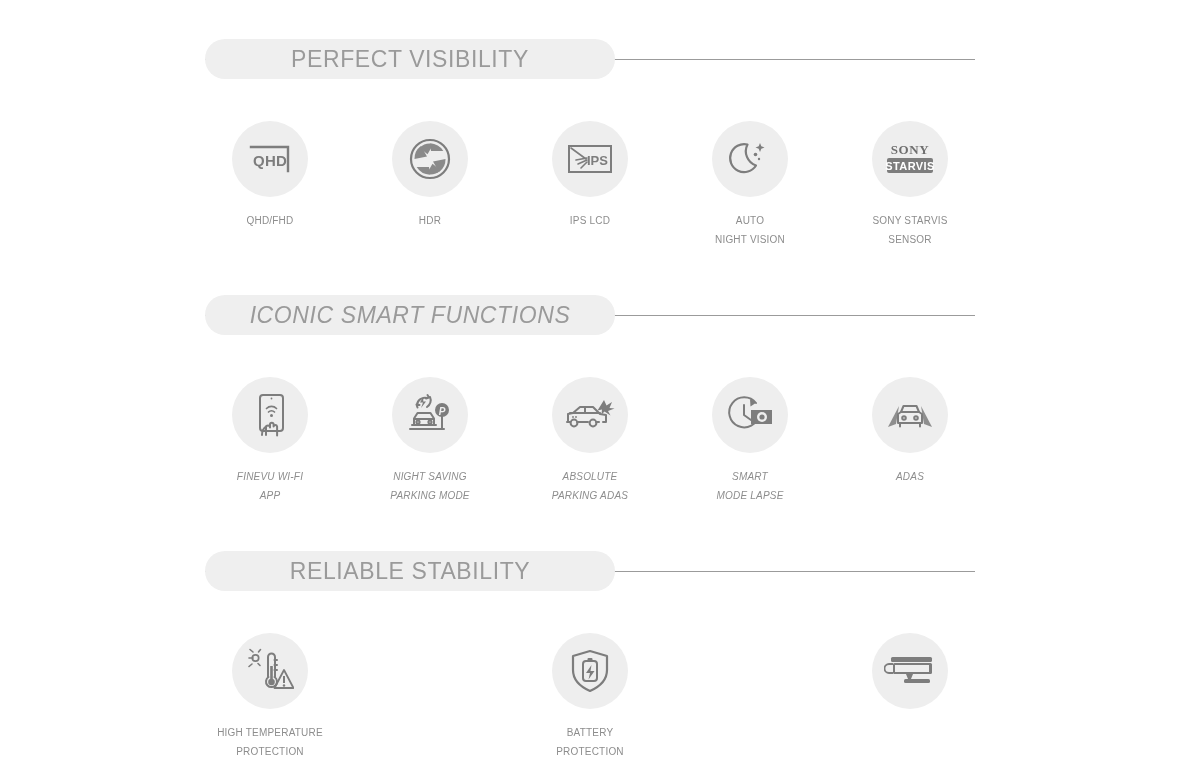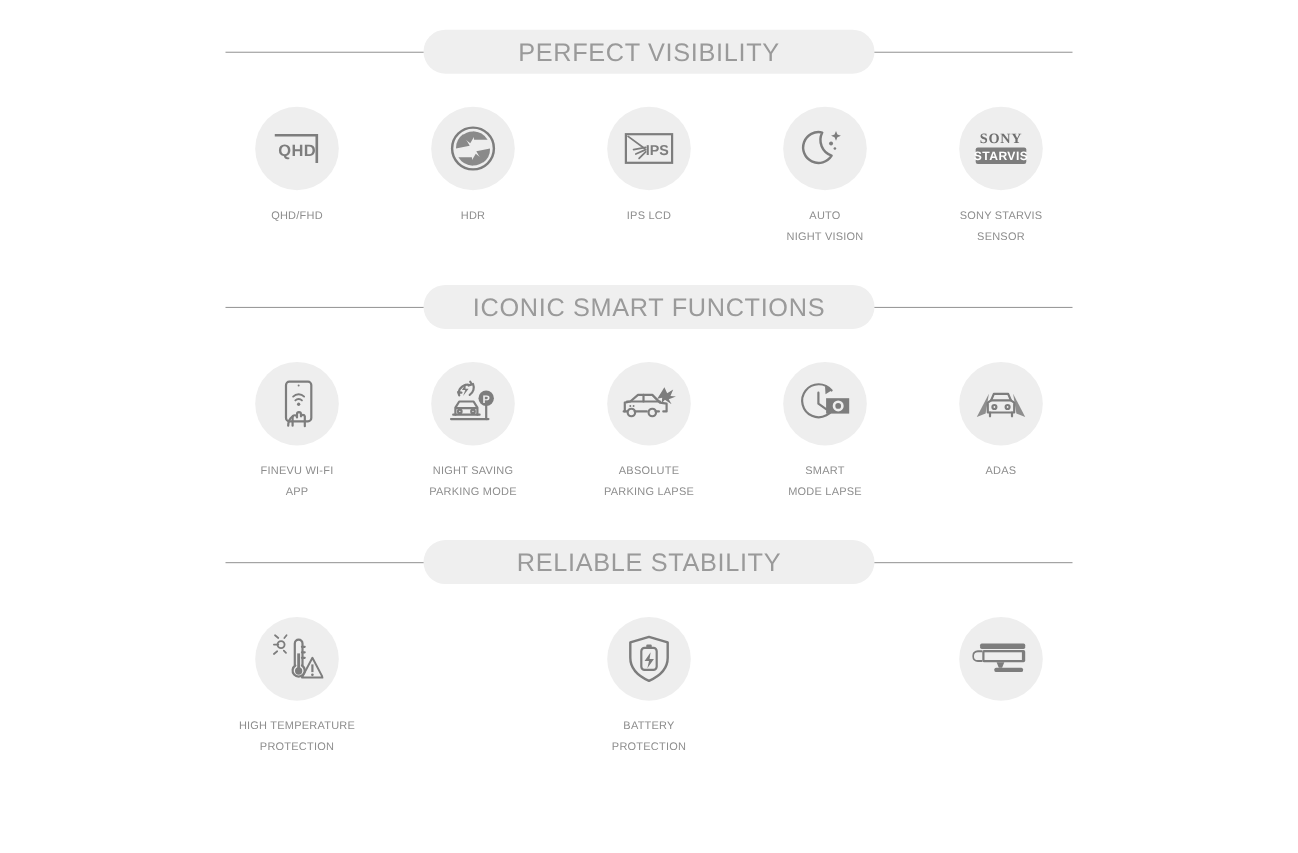--- a/index.html
+++ b/index.html
@@ -17,25 +17,25 @@
   .page {
     position: relative;
     width: 1180px;
     height: 775px;
   }
 
   
   .section-head {
     position: relative;
     width: 770px;
-    margin: 4px auto;
+    margin: 16px auto;
     height: 40px;
     display: flex;
     align-items: center;
-    justify-content: center;
+    justify-content: flex-start;
   }
   .section-head .rule {
     position: absolute;
     top: 50%;
     height: 1px;
     background: #9b9b9b;
     width: 100%;
     left: 0;
   }
   .section-head .pill {
@@ -86,21 +86,21 @@
     text-align: center;
     font-size: 10px;
     line-height: 19px;
     color: #8d8d8d;
     letter-spacing: 0.2px;
     white-space: pre-line;
   }
 
   .sec1 { padding-top: 23px; }
   .rowgap1 { height: 26px; }
-  .sec2 { padding-top: 30px; }
+  .sec2 { padding-top: 30px; font-style: italic; }
   .sec3 { padding-top: 30px; }
   .rowgap2 { height: 26px; }
 
   svg { display: block; }
   .st { stroke: #7d7d7d; fill: none; stroke-width: 2; stroke-linecap: round; stroke-linejoin: round; }
   .fl { fill: #7d7d7d; }
 </style>
 </head>
 <body>
 
@@ -274,21 +274,21 @@
               </g>
               <circle cx="11" cy="27" r="3.4" class="st" stroke-width="1.7"></circle>
               <circle cx="30" cy="27" r="3.4" class="st" stroke-width="1.7"></circle>
               <circle cx="10" cy="21" r="0.9" class="fl"></circle>
               <circle cx="13" cy="21" r="0.9" class="fl"></circle>
               <path d="M41 4 l2.5 5.5 L49 6 l-2.5 6 l5 0.5 l-6.5 2.5 l2.5 4.5 l-6 -4 l-3 3 l0.5 -5 l-4.5 1 Z" class="fl"></path>
             </svg>
           </span>
         </div>
         <div class="label">ABSOLUTE
-PARKING LAPSE</div>
+PARKING ADAS</div>
       </div>
 
       <div class="feature">
         <div class="circle">
           <span>
             <svg width="50" height="44" viewBox="0 0 50 44">
               <path d="M31 10 A15 15 0 1 0 34 22" class="st" stroke-width="2"></path>
               <path d="M25 6 l6.5 3.5 l-6 4 Z" class="fl"></path>
               <path d="M19 12 v10 l7 5" class="st" stroke-width="2"></path>
               <rect x="26" y="17" width="21" height="14" fill="#7d7d7d"></rect>

